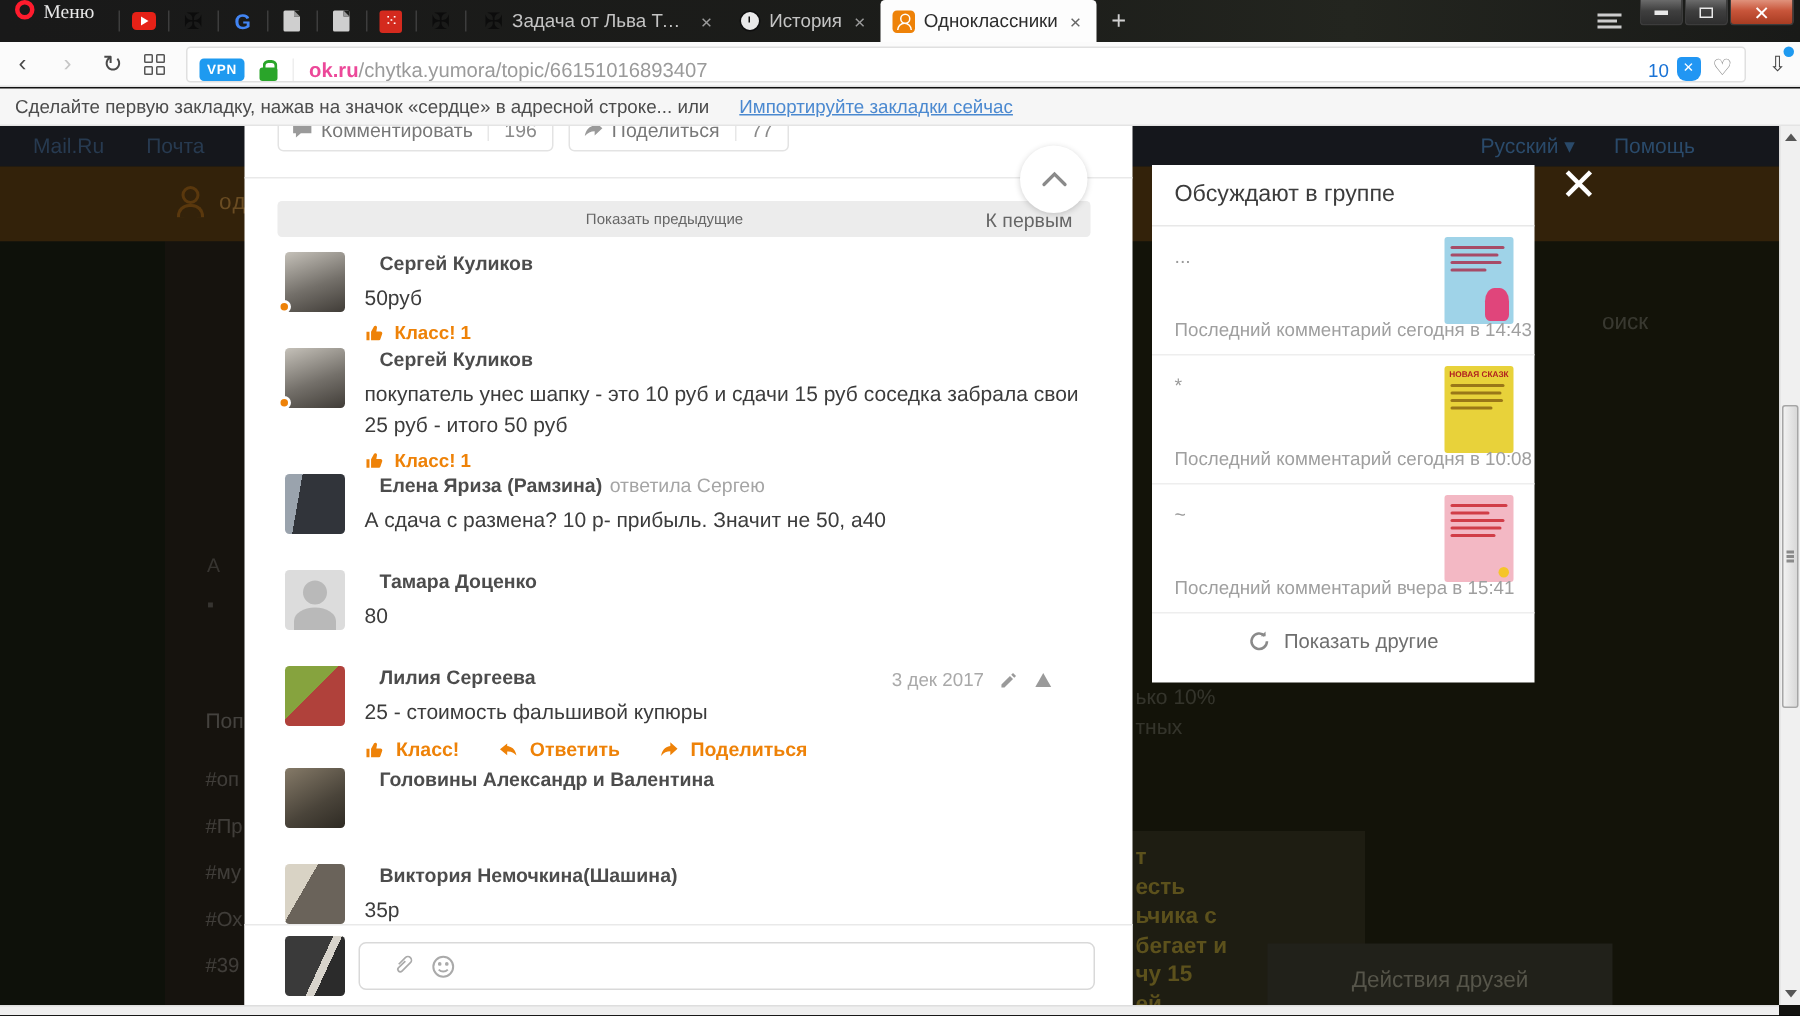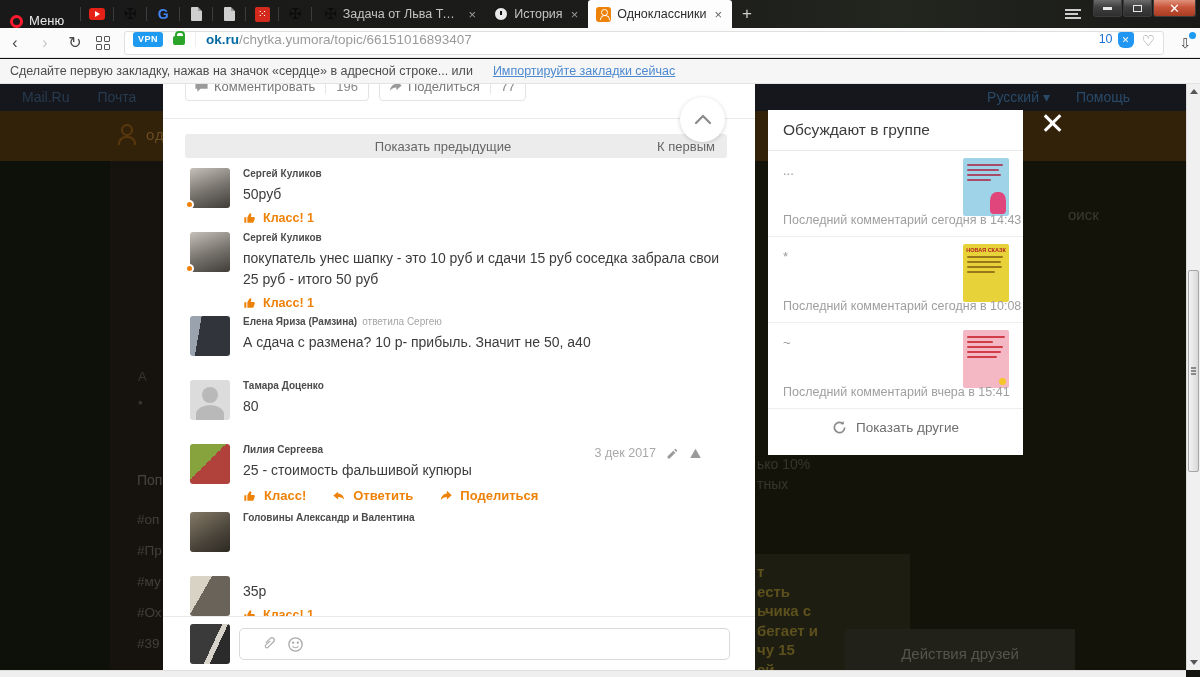--- a/index.html
+++ b/index.html
@@ -3,21 +3,21 @@
 <meta charset="utf-8">
 <style>
   * { margin:0; padding:0; box-sizing:border-box; }
   html,body { width:1200px; height:677px; overflow:hidden; }
   body { font-family:"Liberation Sans","DejaVu Sans",sans-serif; font-size:13px; background:#000; }
   .screen { position:relative; width:1200px; height:677px; overflow:hidden; background:#111; }
 
   
   .tabbar { position:absolute; left:0; top:0; width:1200px; height:28px;
     background:linear-gradient(90deg,#191919 0%,#1c1d1a 55%,#23251f 75%,#191a18 100%); display:flex; align-items:center; }
-  .omenu { display:flex; align-items:flex-end; gap:6px; padding:0 12px 0 10px; height:28px; color:#e8e8e8; }
+  .omenu { display:flex; align-items:flex-start; gap:6px; padding:0 12px 0 10px; height:28px; color:#e8e8e8;font-family:Liberation Serif, serif; }
   .o-ring { width:13px; height:13px; border:3px solid #ff1b2d; border-radius:50%; }
   .vsep { width:1px; height:14px; background:#3d3d3d; margin:0 4px; }
   .pin { width:24px; height:28px; display:flex; align-items:center; justify-content:center; }
   .yt { width:16px; height:12px; background:#e62117; border-radius:3px; position:relative; }
   .yt::after { content:""; position:absolute; left:6px; top:3px; border-left:5px solid #fff; border-top:3px solid transparent; border-bottom:3px solid transparent; }
   .gG { color:#4285f4; font-weight:bold; font-size:14px; }
   .doc { width:11px; height:14px; background:#cfcfcf; border-radius:1px; position:relative; }
   .doc::after { content:""; position:absolute; right:0; top:0; border-top:4px solid #1c1d1a; border-left:4px solid #9a9a9a; }
   .redgrid { width:15px; height:15px; background:#d42a1e; border-radius:2px; position:relative; }
   .redgrid::after { content:"⁙"; color:#fff; font-size:11px; position:absolute; left:3px; top:0px; }
@@ -42,26 +42,26 @@
   .wb .bar { width:9px; height:3px; background:#e9e9e9; }
   .wb .boxi { width:9px; height:7px; border:1.5px solid #e9e9e9; }
   .wb.close { width:43px; background:linear-gradient(#e0927c,#c8553a 45%,#a83c22); }
   .wb.close span { color:#fff; font-size:13px; font-weight:bold; line-height:1; }
 
   .addrbar { position:absolute; left:0; top:28px; width:1200px; height:30px; background:#fbfbfb; border-bottom:1px solid #e2e2e2; display:flex; align-items:center; }
   .navic { color:#4a4a4a; font-size:16px; width:30px; text-align:center; }
   .navic.dis { color:#c6c6c6; }
   .gridic { width:14px; height:14px; margin:0 8px 0 6px; display:grid; grid-template-columns:6px 6px; grid-gap:2px; }
   .gridic b { width:6px; height:6px; border:1.5px solid #555; border-radius:1px; }
-  .urlfield { flex:1; height:24px; margin:0 6px; background:#fff; border:1px solid #e0e0e0; border-radius:3px; display:flex; align-items:flex-start; padding:0 8px; }
+  .urlfield { flex:1; height:24px; margin:0 6px; background:#fff; border:1px solid #e0e0e0; border-radius:3px; display:flex; align-items:flex-end; padding:0 8px; }
   .vpnbadge { background:#1e9af0; color:#fff; font-weight:bold; font-size:9px; padding:2.5px 5px; border-radius:3px; letter-spacing:.5px; }
   .lock { width:12px; height:9px; background:#2aa52a; border-radius:2px; position:relative; margin:4px 10px 0 10px; }
   .lock::before { content:""; position:absolute; left:2px; top:-5px; width:6px; height:5px; border:2px solid #2aa52a; border-bottom:none; border-radius:4px 4px 0 0; }
   .urltext { flex:1; font-size:13.5px; color:#9a9a9a; white-space:nowrap; overflow:hidden; border-left:1px solid #eee; padding-left:10px; }
-  .urltext b { color:#0369a1; font-weight:bold; }
+  .urltext b { color:#ec4899; font-weight:bold; }
   .blockcount { color:#1a73d6; font-size:12.5px; margin-right:5px; }
   .shield { width:16px; height:16px; background:#2196f3; border-radius:3px 3px 6px 6px; color:#fff; font-size:9px; display:flex; align-items:center; justify-content:center; margin-right:8px; }
   .heartic { color:#8a8a8a; font-size:15px; }
   .dl { position:relative; width:30px; text-align:center; color:#444; font-size:14px; }
   .dl::after { content:""; position:absolute; right:4px; top:-3px; width:7px; height:7px; background:#1e9af0; border-radius:50%; }
 
   .bookbar { position:absolute; left:0; top:59px; width:1200px; height:25px; background:#f6f6f6; border-bottom:1px solid #e4e4e4; display:flex; align-items:center; padding-left:10px; color:#4c4c4c; font-size:12.5px; gap:20px; }
   .bookbar a { color:#4b89d0; text-decoration:underline; }
 
   
@@ -87,37 +87,37 @@
 
   
   .modal { position:absolute; left:163px; top:0; width:592px; height:587px; background:#fff; z-index:5; }
   .m-toolbar { position:absolute; left:22px; top:-13px; display:flex; gap:10px; }
   .tb-btn { display:flex; align-items:center; height:30px; border:1px solid #e3e3e3; border-radius:4px; color:#787878; background:#fff; }
   .tb-btn .lab { padding:0 10px 0 8px; display:flex; align-items:center; gap:5px; }
   .tb-btn .cnt { padding:0 10px; border-left:1px solid #e7e7e7; color:#8a8a8a; }
   .tb-ic { width:15px; height:15px; fill:#9a9a9a; }
   .m-div { position:absolute; left:0; top:34px; width:592px; height:1px; background:#e9e9e9; }
   .scrolltop { position:absolute; left:517px; top:13px; width:45px; height:45px; background:#fff; border-radius:50%; box-shadow:0 1px 4px rgba(0,0,0,.18); z-index:8; display:flex; align-items:center; justify-content:center; }
-  .bar-prev { position:absolute; left:22px; top:50px; width:516px; height:24px; background:#ececec; border-radius:3px; color:#666; display:flex; align-items:center; justify-content:center; font-size:13px; }
+  .bar-prev { position:absolute; left:22px; top:50px; width:516px; height:24px; background:#ececec; border-radius:3px; color:#666; display:flex; align-items:center; justify-content:center; font-size:10px; }
   .bar-first { position:absolute; left:482px; top:50px; width:82px; height:24px; background:#ececec; border-radius:3px; color:#666; display:flex; align-items:center; justify-content:center; font-size:13px; }
 
   .cmt { position:absolute; left:27px; width:540px; display:flex; gap:4px; }
   .ava { position:relative; width:40px; height:40px; border-radius:3px; flex:none; }
   .ava .dot { position:absolute; left:-5px; bottom:-1px; width:9px; height:9px; background:#ee8208; border:2px solid #fff; border-radius:50%; }
   .ava.a-sergey { background:linear-gradient(160deg,#c5c1b9,#74706a 55%,#403c37); }
   .ava.a-elena { background:linear-gradient(100deg,#9aa3ad 0 25%,#31343a 25% 100%); }
   .ava.a-tamara { background:#dcdcdc; overflow:hidden; }
   .ava.a-tamara::before { content:""; position:absolute; left:12px; top:7px; width:16px; height:16px; background:#b9b9b9; border-radius:50%; }
   .ava.a-tamara::after { content:""; position:absolute; left:6px; top:25px; width:28px; height:18px; background:#b9b9b9; border-radius:50% 50% 0 0; }
   .ava.a-lilia { background:linear-gradient(135deg,#86a33e 0 45%,#b0413b 45% 100%); }
   .ava.a-golov { background:linear-gradient(150deg,#857a68,#4a443a 60%,#2e2a23); }
   .ava.a-vika { background:linear-gradient(120deg,#d9d3c5 0 35%,#6a635a 35% 100%); }
   .ava.a-me { background:linear-gradient(115deg,#3a3a3a 0 55%,#d8d4cc 55% 65%,#2b2b2b 65% 100%); }
   .c-body { padding-left:9px; flex:1; }
-  .c-name { font-weight:bold; color:#4c4c4c; font-size:10px; }
+  .c-name { font-weight:bold; color:#4c4c4c; font-size:13px;margin-left:10px; }
   .c-reply { color:#a5a5a5; font-weight:normal; margin-left:5px; }
   .c-text { color:#3c3c3c; font-size:14px; margin-top:5px; line-height:21px; }
   .c-like { margin-top:6px; display:flex; align-items:center; gap:6px; color:#ee8208; font-size:12.5px; font-weight:bold; }
   .c-actions { margin-top:7px; display:flex; gap:26px; color:#ee8208; font-size:13px; font-weight:bold; }
   .c-actions span { display:flex; align-items:center; gap:7px; }
   .oic { width:14px; height:14px; fill:#ee8208; }
   .c-date { position:absolute; right:28px; top:2px; color:#a9a9a9; font-size:12.5px; display:flex; align-items:center; gap:10px; }
   .gic { width:13px; height:13px; fill:#9a9a9a; }
 
   .cform { position:absolute; left:0; bottom:0; width:592px; height:55px; border-top:1px solid #e9e9e9; background:#fff; display:flex; align-items:center; padding:0 25px 0 27px; gap:9px; }
@@ -420,20 +420,21 @@
       <div class="cmt" style="top:428px">
         <div class="ava a-golov"></div>
         <div class="c-body">
           <div class="c-name">Головины Александр и Валентина</div>
         </div>
       </div>
 
       <div class="cmt" style="top:492px">
         <div class="ava a-vika"></div>
         <div class="c-body">
+          <div class="c-name">Виктория Немочкина(Шашина)</div>
           <div class="c-text">35р</div>
           <div class="c-like">
               <svg class="oic" viewBox="0 0 16 16">
                 <path d="M1.5 7h2.3v6.5H1.5zM5 13.5h5.6c.8 0 1.4-.5 1.6-1.2l1.3-3.7c.3-.9-.4-1.8-1.3-1.8H9l.5-2.8c.1-.7-.3-1.3-1-1.5-.5-.1-1 .1-1.3.6L5 7z"></path>
               </svg>
               <span>Класс! 1</span>
             </div>
         </div>
       </div>
 

